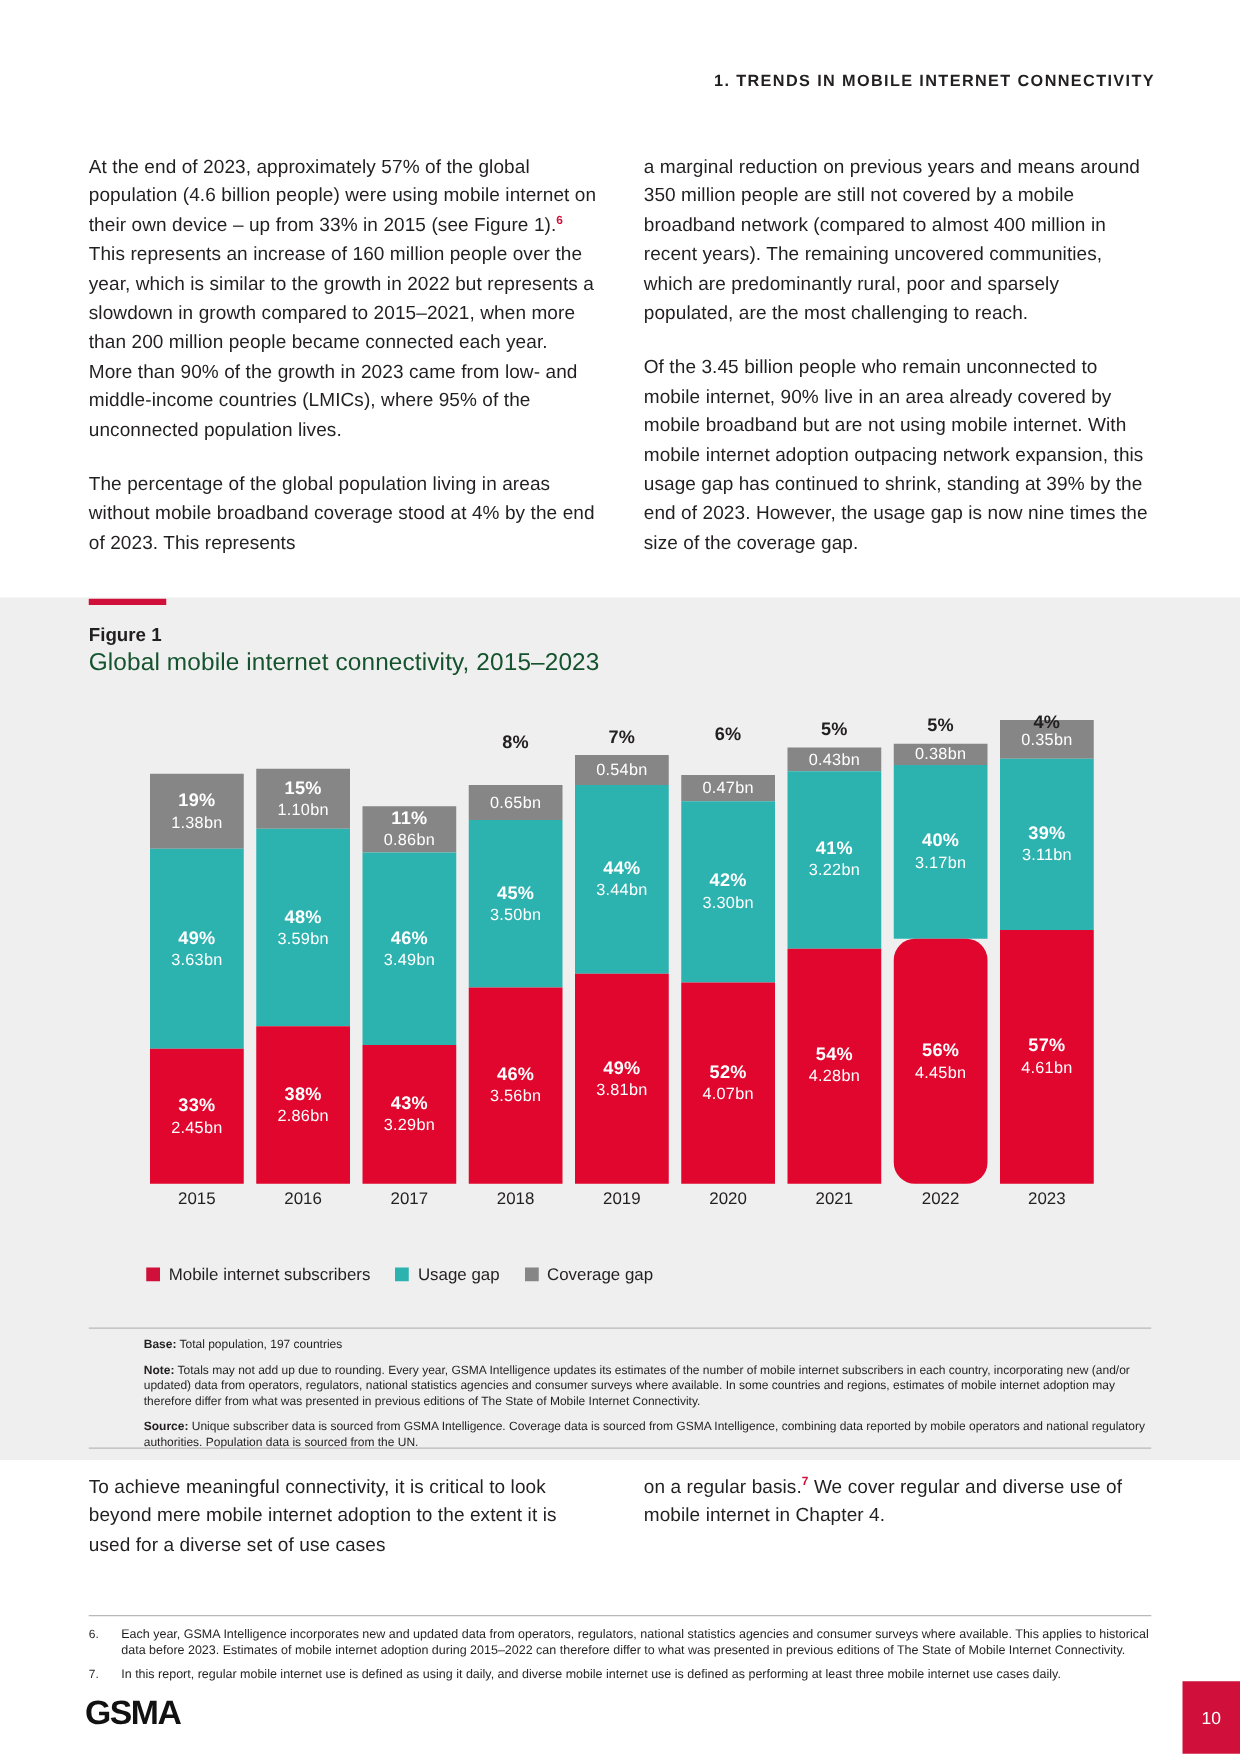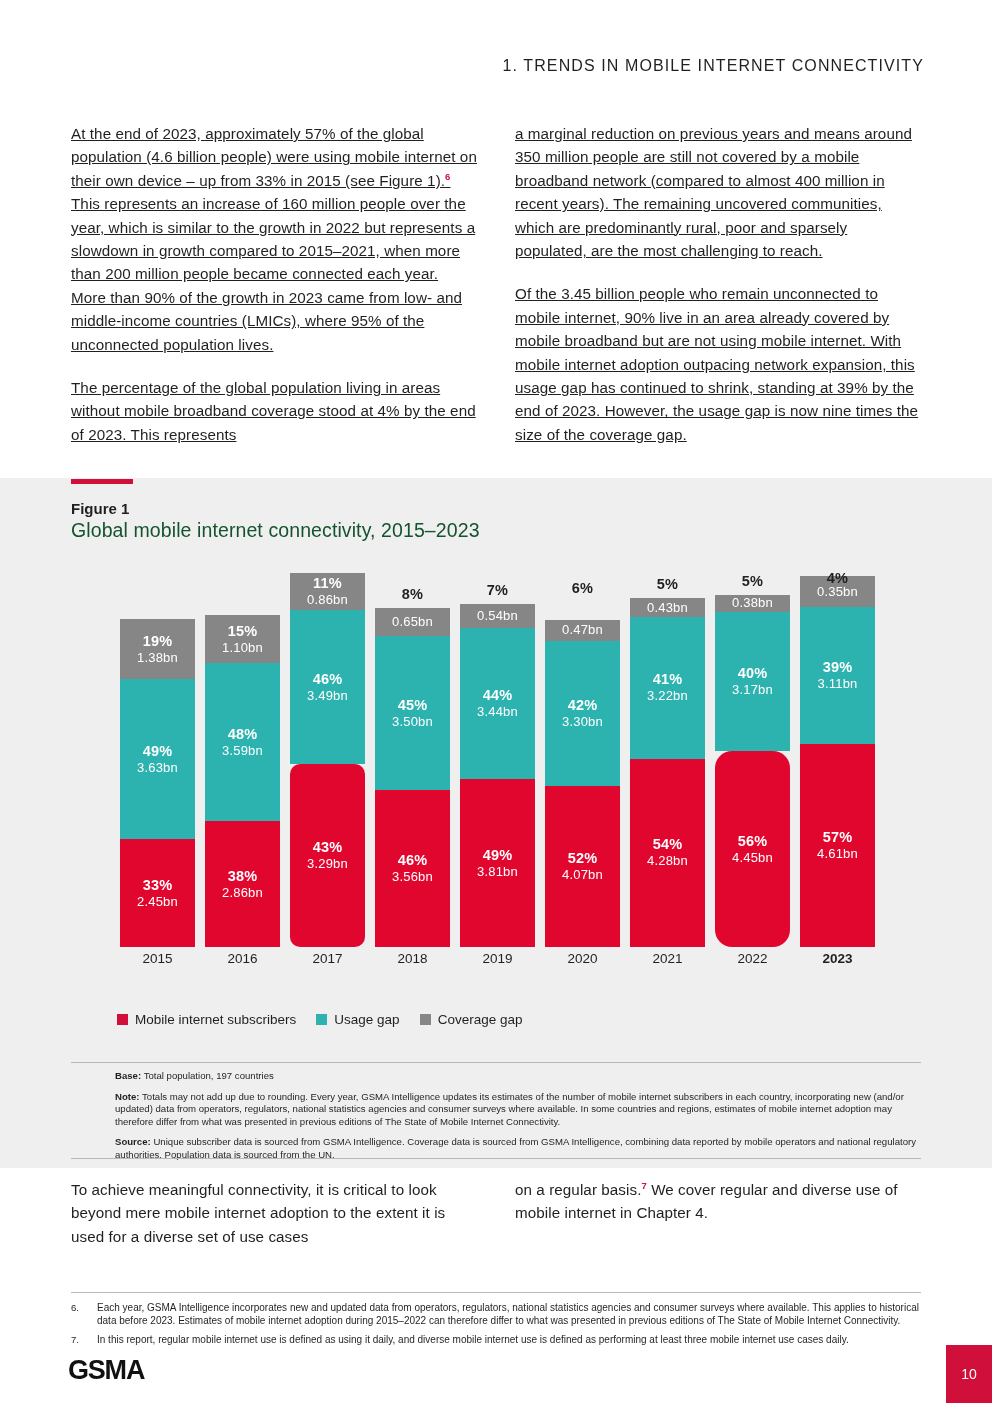--- a/index.html
+++ b/index.html
@@ -10,26 +10,26 @@
     color:#221f20;
     position:relative;
     overflow:hidden;
   }
   .page{position:relative;width:992px;height:1403px;}
 
   
   .runhead{
     position:absolute; left:0; top:57px; width:924px;
     text-align:right;
-    font-size:16px; font-weight:normal; letter-spacing:1.1px;
+    font-size:13px; font-weight:bold; letter-spacing:1.1px;
     color:#221f20;
   }
 
   
-  .intro{position:absolute;left:71px;top:122px;width:850px;text-decoration:underline;}
+  .intro{position:absolute;left:71px;top:122px;width:850px;}
   .cols{display:flex;gap:38px;}
   .col{width:406px;}
   .col p{
     margin:0 0 20px 0;
     font-size:15.2px;
     line-height:23.4px;
     color:#221f20;
     letter-spacing:.08px;
   }
   .col p:last-child{margin-bottom:0;}
@@ -54,21 +54,21 @@
   .seg.usage{background:#2cb3b0;}
   .seg.subs{background:#e1062e;}
   .seg .pct{font-size:14.5px;font-weight:bold;color:#ffffff;line-height:17px;letter-spacing:.2px;}
   .seg .bn{font-size:13px;color:#ffffff;line-height:16px;letter-spacing:.2px;}
   .toppct{
     position:absolute;left:0;width:85px;text-align:center;
     font-size:14.5px;font-weight:bold;color:#221f20;letter-spacing:.2px;
   }
   .xlabels{position:absolute;left:0;bottom:0;width:765px;height:24px;display:flex;}
   .xlab{width:85px;text-align:center;font-size:13.5px;color:#221f20;}
-  .xlab.bold{font-weight:bold;}
+  .xlab.bold{font-weight:normal;}
 
   
   .legend{position:absolute;left:117px;top:1012px;display:flex;align-items:center;gap:20px;}
   .lg{display:flex;align-items:center;gap:7px;font-size:13.5px;color:#221f20;}
   .sw{width:11px;height:11px;display:inline-block;}
   .sw.red{background:#d0103a;}
   .sw.teal{background:#2cb3b0;}
   .sw.grey{background:#868686;}
 
   
@@ -156,32 +156,32 @@
         <div class="barcol">
           <div class="barstack">
             <div class="seg cov" style="height: 37.84px;">
               <span class="pct">11%</span>
               <span class="bn">0.86bn</span>
             </div>
             <div class="seg usage" style="height: 153.56px;">
               <span class="pct">46%</span>
               <span class="bn">3.49bn</span>
             </div>
-            <div class="seg subs" style="height: 183px; border-radius: 10px;">
+            <div class="seg subs" style="height: 111px;">
               <span class="pct">43%</span>
               <span class="bn">3.29bn</span>
             </div>
           </div>
         </div>
         <div class="barcol">
           <div class="barstack">
             <div class="seg cov" style="height: 28.6px;">
               <span class="bn">0.65bn</span>
             </div>
-            <div class="seg usage" style="height: 154px;">
+            <div class="seg usage" style="height: 134px;">
               <span class="pct">45%</span>
               <span class="bn">3.50bn</span>
             </div>
             <div class="seg subs" style="height: 156.64px;">
               <span class="pct">46%</span>
               <span class="bn">3.56bn</span>
             </div>
           </div>
           <div class="toppct" style="bottom: 345.24px;">8%</div>
         </div>

